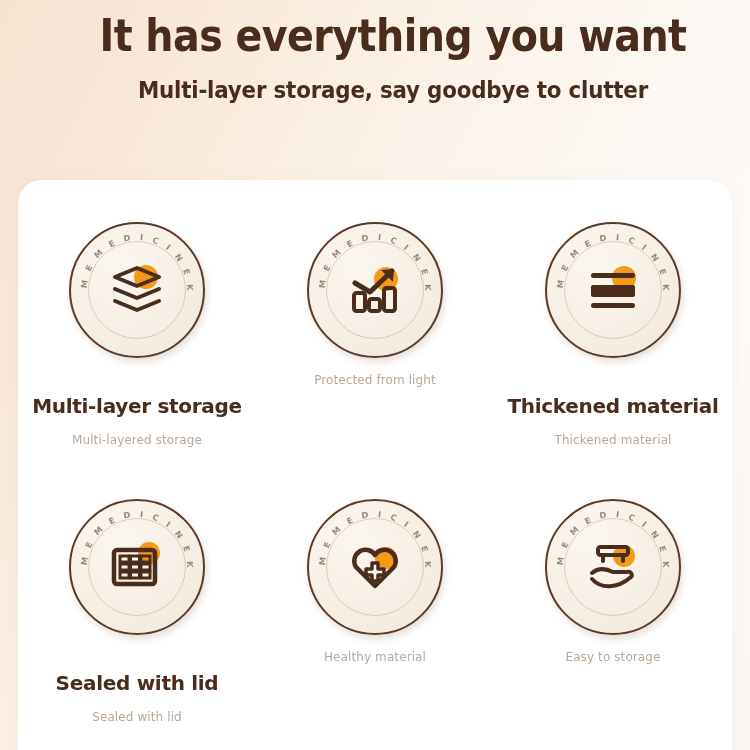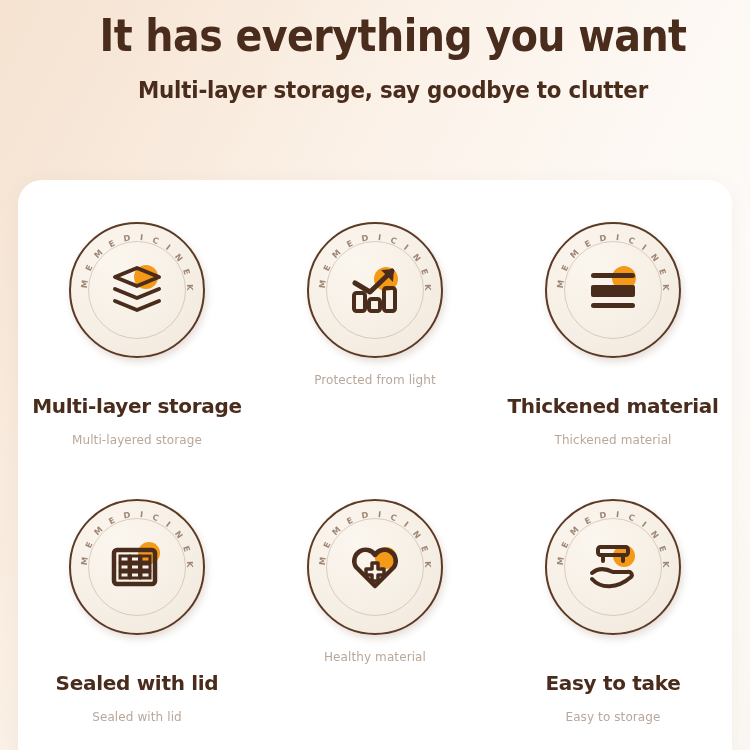--- a/index.html
+++ b/index.html
@@ -298,20 +298,19 @@
             <text><textPath href="#arc6" startOffset="50%" text-anchor="middle">H O M E   M E D I C I N E   K I T</textPath></text>
           </svg>
           <svg class="badge-icon" viewBox="0 0 60 56">
             <circle cx="41" cy="17" r="11" fill="#f59a18"></circle>
             <rect x="15" y="8" width="30" height="8" rx="2.5" fill="none" stroke="#4a2c1c" stroke-width="4"></rect>
             <path d="M20 16 L20 22 M40 16 L40 22" stroke="#4a2c1c" stroke-width="4" stroke-linecap="round"></path>
             <path d="M9 34 C16 28, 24 30, 30 33 L37 33" fill="none" stroke="#4a2c1c" stroke-width="4" stroke-linecap="round" stroke-linejoin="round"></path>
             <path d="M9 40 C18 50, 34 50, 48 38 C50 36, 48 32, 44 33 L37 33" fill="none" stroke="#4a2c1c" stroke-width="4" stroke-linecap="round" stroke-linejoin="round"></path>
           </svg>
         </div>
-        <div class="caption-main">Easy to take</div>
         <div class="caption-sub">Easy to storage</div>
       </div>
 
     </div>
   </div>
 
 </div>
 
 </body></html>

